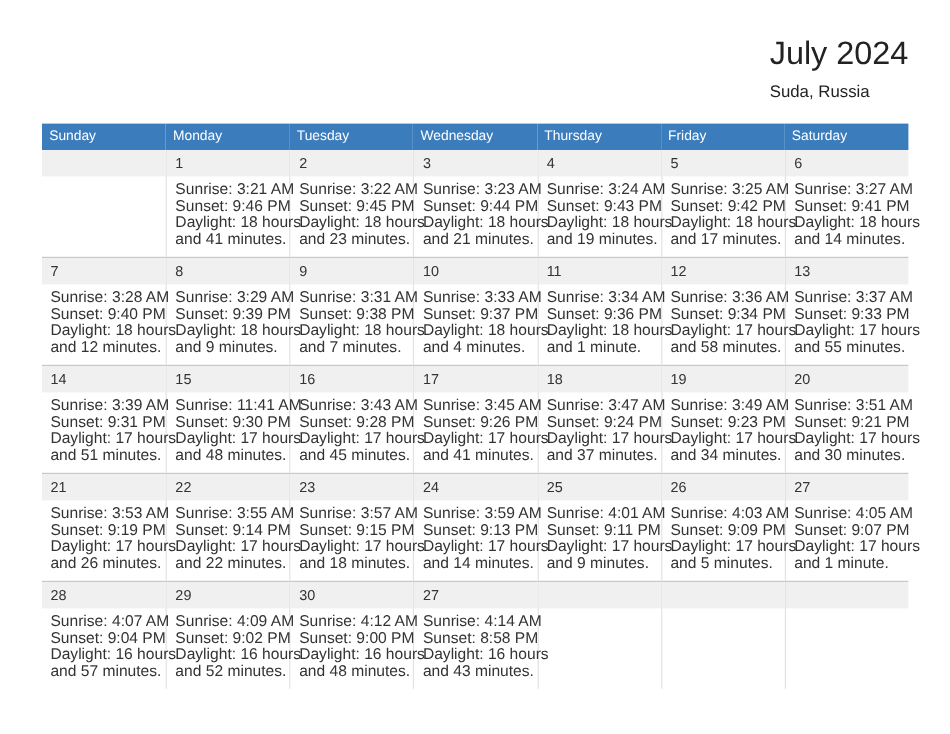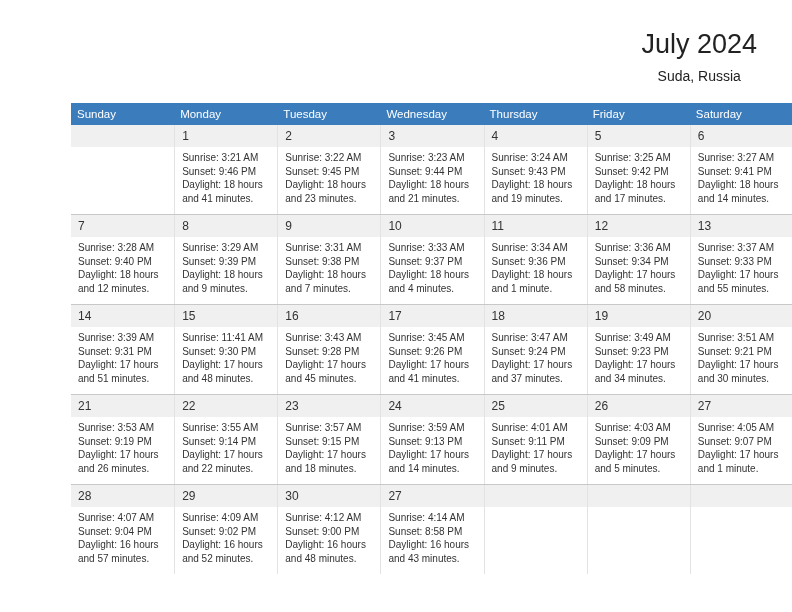--- a/index.html
+++ b/index.html
@@ -62,21 +62,21 @@
     top: 25px;
     font-size: 23px;
     color: #1d7fc4;
     font-family: "Liberation Sans", sans-serif;
   }
 
   .title-block {
     position: absolute;
     right: 0;
     top: 0;
-    text-align: center;
+    text-align: left;
   }
   .cal-title {
     font-size: 27px;
     color: #222222;
     line-height: 32px;
     font-weight: normal;
     margin: 0;
     white-space: nowrap;
   }
   .cal-subtitle {
@@ -88,21 +88,20 @@
   }
 
   
   .calendar {
     position: absolute;
     left: 35px;
     top: 103px;
     width: 722px;
     border-collapse: collapse;
     table-layout: fixed;
-    margin-left: 36px;
   }
   .calendar th {
     background: #3b7cbd;
     color: #ffffff;
     font-size: 11.5px;
     font-weight: normal;
     text-align: left;
     padding: 5px 0 5px 6px;
     height: 21px;
     border: none;
@@ -134,21 +133,21 @@
     background: #f0f0f0;
     font-size: 12px;
     color: #333333;
     padding: 4px 0 4px 7px;
     height: 22px;
     line-height: 14px;
   }
   .daynum.empty { color: transparent; }
   .details {
     padding: 4px 6px 0 7px;
-    font-size: 10px;
+    font-size: 13px;
     line-height: 13.6px;
     color: #333333;
   }
   .details div { white-space: nowrap; }
 </style>
 </head>
 <body>
 
 <div class="page">
 

